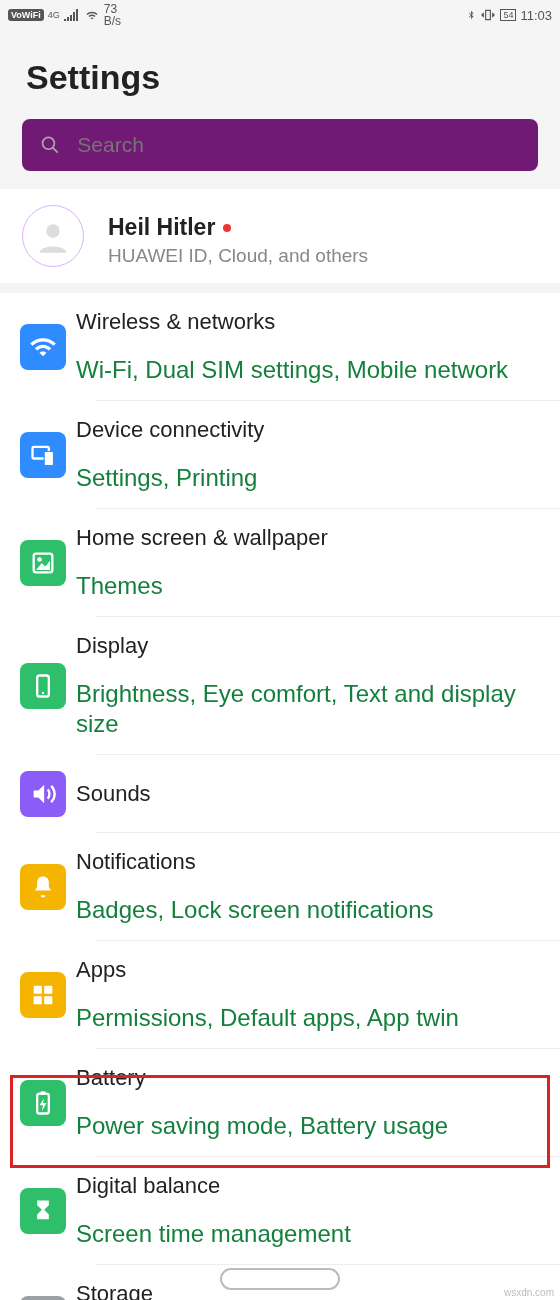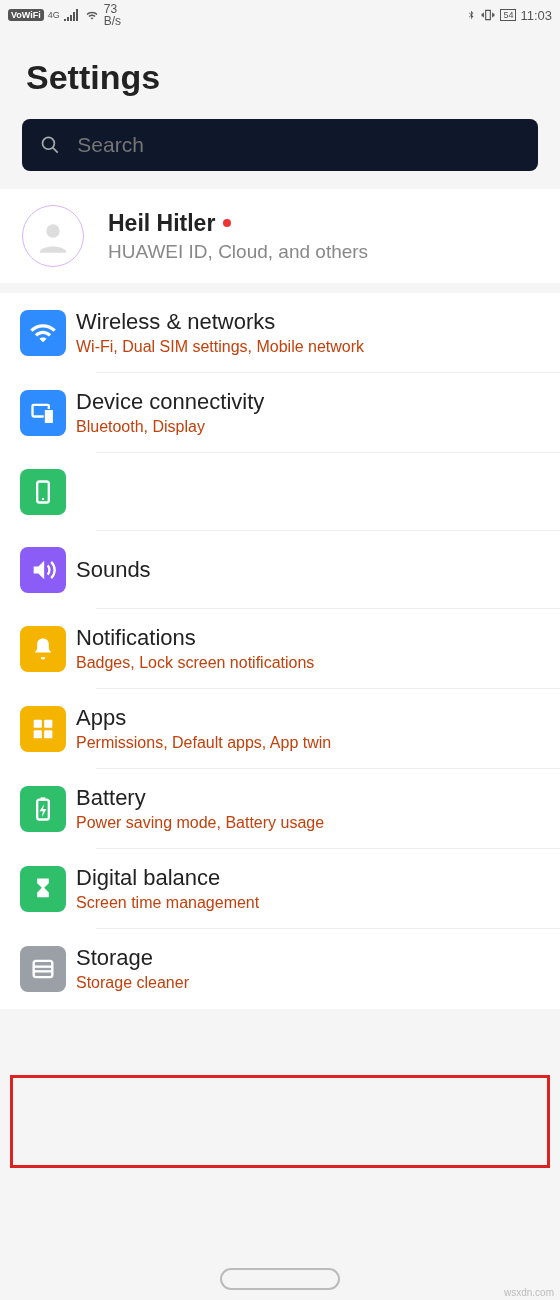--- a/index.html
+++ b/index.html
@@ -29,35 +29,35 @@
   .signal-text { font-size:9px; line-height:1; }
   .speed { font-size:12px; line-height:1; }
   .speed .num { display:block; }
   .battery-box { border:1px solid #555; border-radius:0; font-size:9px; padding:0 2px; }
   .title-bar {
     padding: 28px 26px 22px 26px;
   }
   .title-bar h1 { font-size: 34px; font-weight: 700; color:#222; }
   .search-box {
     margin: 0 22px 18px 22px;
-    background: #0f172a;
+    background: #701a75;
     border-radius: 8px;
     height: 52px;
     display: flex;
     align-items: center;
     padding: 0 18px;
     gap: 17px;
   }
   .search-box input {
     border: none; background: transparent; font-size: 21px; color:#999; outline:none; width:100%;
   }
   .account-row {
     background:#fff;
     display:flex;
-    align-items:center;
+    align-items:flex-end;
     padding: 16px 22px;
     gap: 24px;
     margin-bottom: 10px;
   }
   .avatar {
     width: 62px; height:62px; border-radius:50%;
     border:1px solid #d9b3ff;
     display:flex; align-items:center; justify-content:center;
     background:#fff;
   }
@@ -74,21 +74,21 @@
   .row::after {
     content:""; position:absolute; left:96px; right:0; bottom:0; height:1px; background:#eee;
   }
   .row:last-child::after { display:none; }
   .icon-wrap {
     width:46px; height:46px; border-radius:8px;
     display:flex; align-items:center; justify-content:center; flex-shrink:0;
   }
   .texts { flex:1; min-width:0; }
   .row-title { font-size:22px; color:#222; }
-  .row-sub { font-size:16px; color:#c2410c; margin-top:2px; line-height:1.25; }
+  .row-sub { font-size:24px; color:#15803d; margin-top:20px; line-height:1.25; }
   .highlight-box {
     position:absolute;
     border: 3px solid #d22;
     pointer-events:none;
   }
   .nav-pill {
     position:absolute; bottom:10px; left:50%; transform:translateX(-50%);
     width:120px; height:22px; border:2px solid #bbb; border-radius:14px;
   }
   .watermark {
@@ -167,29 +167,46 @@
     </div>
     <div class="row">
       <div class="icon-wrap" style="background:#2f8cff">
         <svg width="28" height="28" viewBox="0 0 24 24">
           <rect x="3" y="5" width="14" height="10" rx="1" fill="none" stroke="#fff" stroke-width="2"></rect>
           <rect x="13" y="9" width="8" height="12" rx="1" fill="#fff" stroke="#2f8cff" stroke-width="1"></rect>
         </svg>
       </div>
       <div class="texts">
         <div class="row-title">Device connectivity</div>
-        <div class="row-sub">Bluetooth, Display</div>
+        <div class="row-sub">Settings, Printing</div>
+      </div>
+    </div>
+    <div class="row">
+      <div class="icon-wrap" style="background:#2fbf6b">
+        <svg width="28" height="28" viewBox="0 0 24 24">
+          <rect x="4" y="4" width="16" height="16" rx="2" fill="none" stroke="#fff" stroke-width="2"></rect>
+          <circle cx="9" cy="9" r="2" fill="#fff"></circle>
+          <path d="M6 18l5-6 3 3 4-5v8z" fill="#fff"></path>
+        </svg>
+      </div>
+      <div class="texts">
+        <div class="row-title">Home screen &amp; wallpaper</div>
+        <div class="row-sub">Themes</div>
       </div>
     </div>
     <div class="row">
       <div class="icon-wrap" style="background:#2fbf6b">
         <svg width="28" height="28" viewBox="0 0 24 24">
           <rect x="7" y="3" width="10" height="18" rx="2" fill="none" stroke="#fff" stroke-width="2"></rect>
           <circle cx="12" cy="18" r="1" fill="#fff"></circle>
         </svg>
+      </div>
+      <div class="texts">
+        <div class="row-title">Display</div>
+        <div class="row-sub">Brightness, Eye comfort, Text and display size</div>
       </div>
     </div>
     <div class="row">
       <div class="icon-wrap" style="background:#8b5cf6">
         <svg width="28" height="28" viewBox="0 0 24 24">
           <path fill="#fff" d="M4 9v6h4l5 5V4L8 9z"></path>
           <path fill="none" stroke="#fff" stroke-width="2" d="M16 8c2 2 2 6 0 8M19 5c4 4 4 10 0 14"></path>
         </svg>
       </div>
       <div class="texts">

